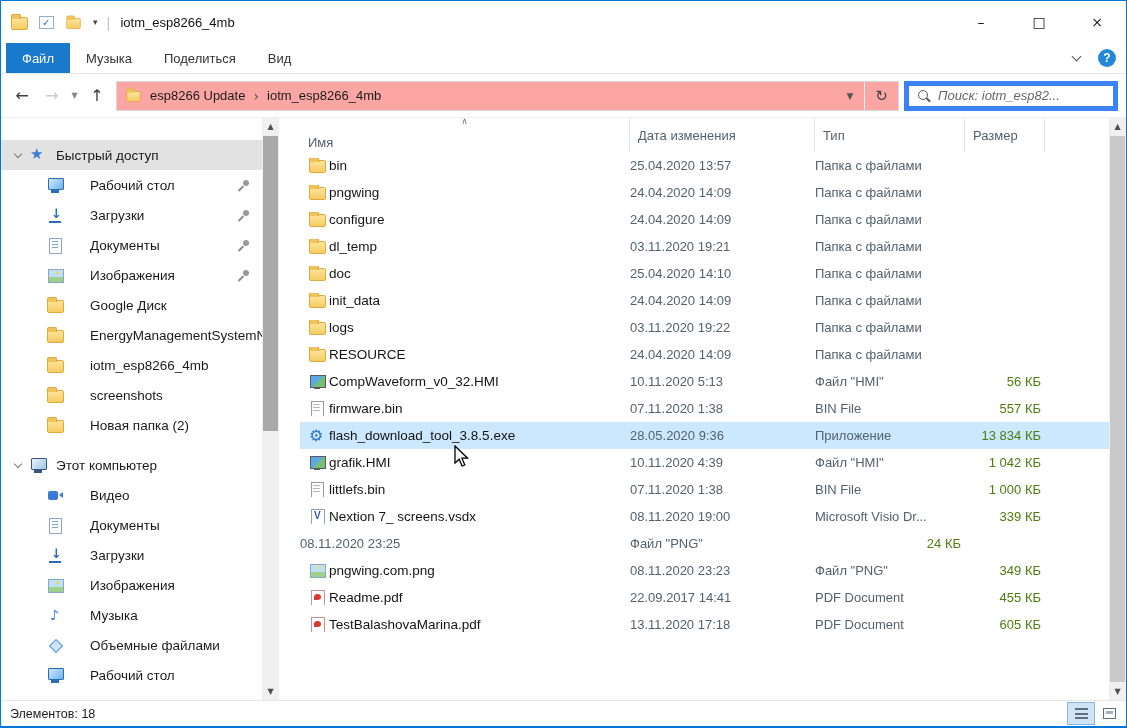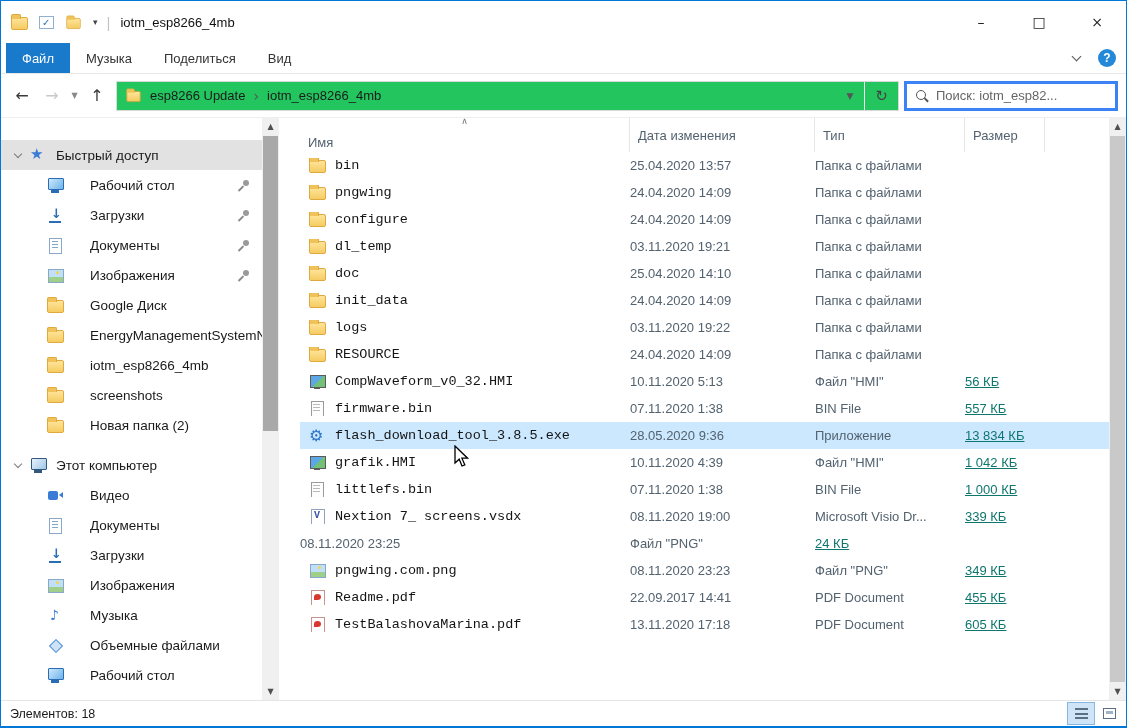--- a/index.html
+++ b/index.html
@@ -37,30 +37,30 @@
               display:flex; align-items:center; justify-content:center; font-size:12px; font-weight:bold; }
 
   
   .address-row { height:44px; flex:none; display:flex; align-items:center; padding:0 8px 0 6px;
                  border-bottom:1px solid #efefef; }
   .nav-btn { width:30px; height:30px; display:flex; align-items:center; justify-content:center;
              font-family:"DejaVu Sans",sans-serif; font-size:16px; color:#3a3a3a; flex:none; }
   .nav-btn.disabled { color:#c9c9c9; }
   .nav-caret { width:15px; font-size:8px; color:#888; text-align:center; flex:none; font-family:"DejaVu Sans",sans-serif; }
   .addr-box { flex:1; height:30px; border:1px solid #d9d9d9; display:flex; align-items:center;
-              padding-left:8px; margin:0 5px 0 4px; background:#22c55e; min-width:0; }
+              padding-left:8px; margin:0 5px 0 4px; background:#fca5a5; min-width:0; }
   .crumb { padding:0 8px; color:#1c1c1c; white-space:nowrap; }
   .crumb-sep { color:#555; font-size:14px; font-family:"DejaVu Sans",sans-serif; }
   .addr-caret { margin-left:auto; width:28px; text-align:center; color:#555; font-size:9px;
                 font-family:"DejaVu Sans",sans-serif; flex:none; }
   .refresh-btn { width:34px; height:28px; display:flex; align-items:center; justify-content:center;
                  font-family:"DejaVu Sans",sans-serif; font-size:15px; color:#444; flex:none;
                  border-left:1px solid #efefef; }
-  .search-box { width:214px; height:30px; border:3px solid #3b82f6; display:flex; align-items:center;
-                padding:0 9px; gap:8px; flex:none; background:#fff; }
+  .search-box { width:214px; height:30px; border:5px solid #3b82f6; display:flex; align-items:center;
+                padding:0 9px; gap:8px; flex:none; background:#fff;font-style:italic; }
   .search-box input { border:none; outline:none; width:100%; font:inherit; font-size:13px; color:#333; background:transparent; }
   .search-box input::placeholder { color:#666; opacity:1; }
   .mag { width:12px; height:12px; position:relative; flex:none; }
   .mag::before { content:""; position:absolute; width:8px; height:8px; border:1.5px solid #555; border-radius:50%; left:0; top:0; }
   .mag::after  { content:""; position:absolute; width:5px; height:1.5px; background:#555; transform:rotate(45deg); right:-1px; bottom:1px; }
 
   
   .content { flex:1; display:flex; min-height:0; }
 
   .sidebar { width:261px; flex:none; padding-top:22px; overflow:hidden; }
@@ -90,24 +90,24 @@
   .col { position:relative; display:flex; align-items:center; color:#53626f; font-size:13px;
          border-right:1px solid #e6e6e6; }
   .col .col-label { padding-left:8px; white-space:nowrap; }
   .col:first-child .col-label { padding-left:8px;margin-top:14px; }
   .sort-caret { position:absolute; top:-2px; left:50%; transform:translateX(-50%); font-size:9px;
                 color:#777; font-family:"DejaVu Sans",sans-serif; }
   .fl-rows { flex:1; overflow:hidden; }
   .file-row { display:grid; grid-template-columns:330px 185px 150px 80px; height:27px; align-items:center; }
   .file-row.hover { background:var(--hover-row,#cce8ff); }
   .cell { white-space:nowrap; overflow:hidden; }
-  .name-cell { display:flex; align-items:center; gap:9px; padding-left:9px;font-family:Liberation Mono, monospace; }
+  .name-cell { display:flex; align-items:center; gap:3px; padding-left:9px; }
   .fname { font-size:13.5px; color:#141414; }
   .date-cell,.type-cell { font-size:13px; color:#53626f; }
-  .size-cell { text-align:left; padding-right:4px; font-size:13px; color:#0f766e;text-decoration:underline; }
+  .size-cell { text-align:right; padding-right:4px; font-size:13px; color:#4d7c0f; }
 
   
   .statusbar { height:26px; flex:none; border-top:1px solid #e5e5e5; display:flex; align-items:center;
                padding-left:9px; font-size:12.5px; color:#1a1a1a; position:relative; }
   .view-toggles { position:absolute; right:3px; top:1px; bottom:1px; display:flex; }
   .view-btn { width:28px; display:flex; align-items:center; justify-content:center; border:1px solid transparent; }
   .view-btn.selected { background:#cfe4f7; border-color:#84b8e3; }
   .details-ic { width:13px; height:11px; background:repeating-linear-gradient(180deg,#5c6f83 0 2px,transparent 2px 4.5px); }
   .thumb-ic { width:13px; height:11px; border:1px solid #5c6f83; position:relative; }
   .thumb-ic::before { content:""; position:absolute; left:2px; top:2px; right:2px; height:3px; background:#9fb3c8; }

